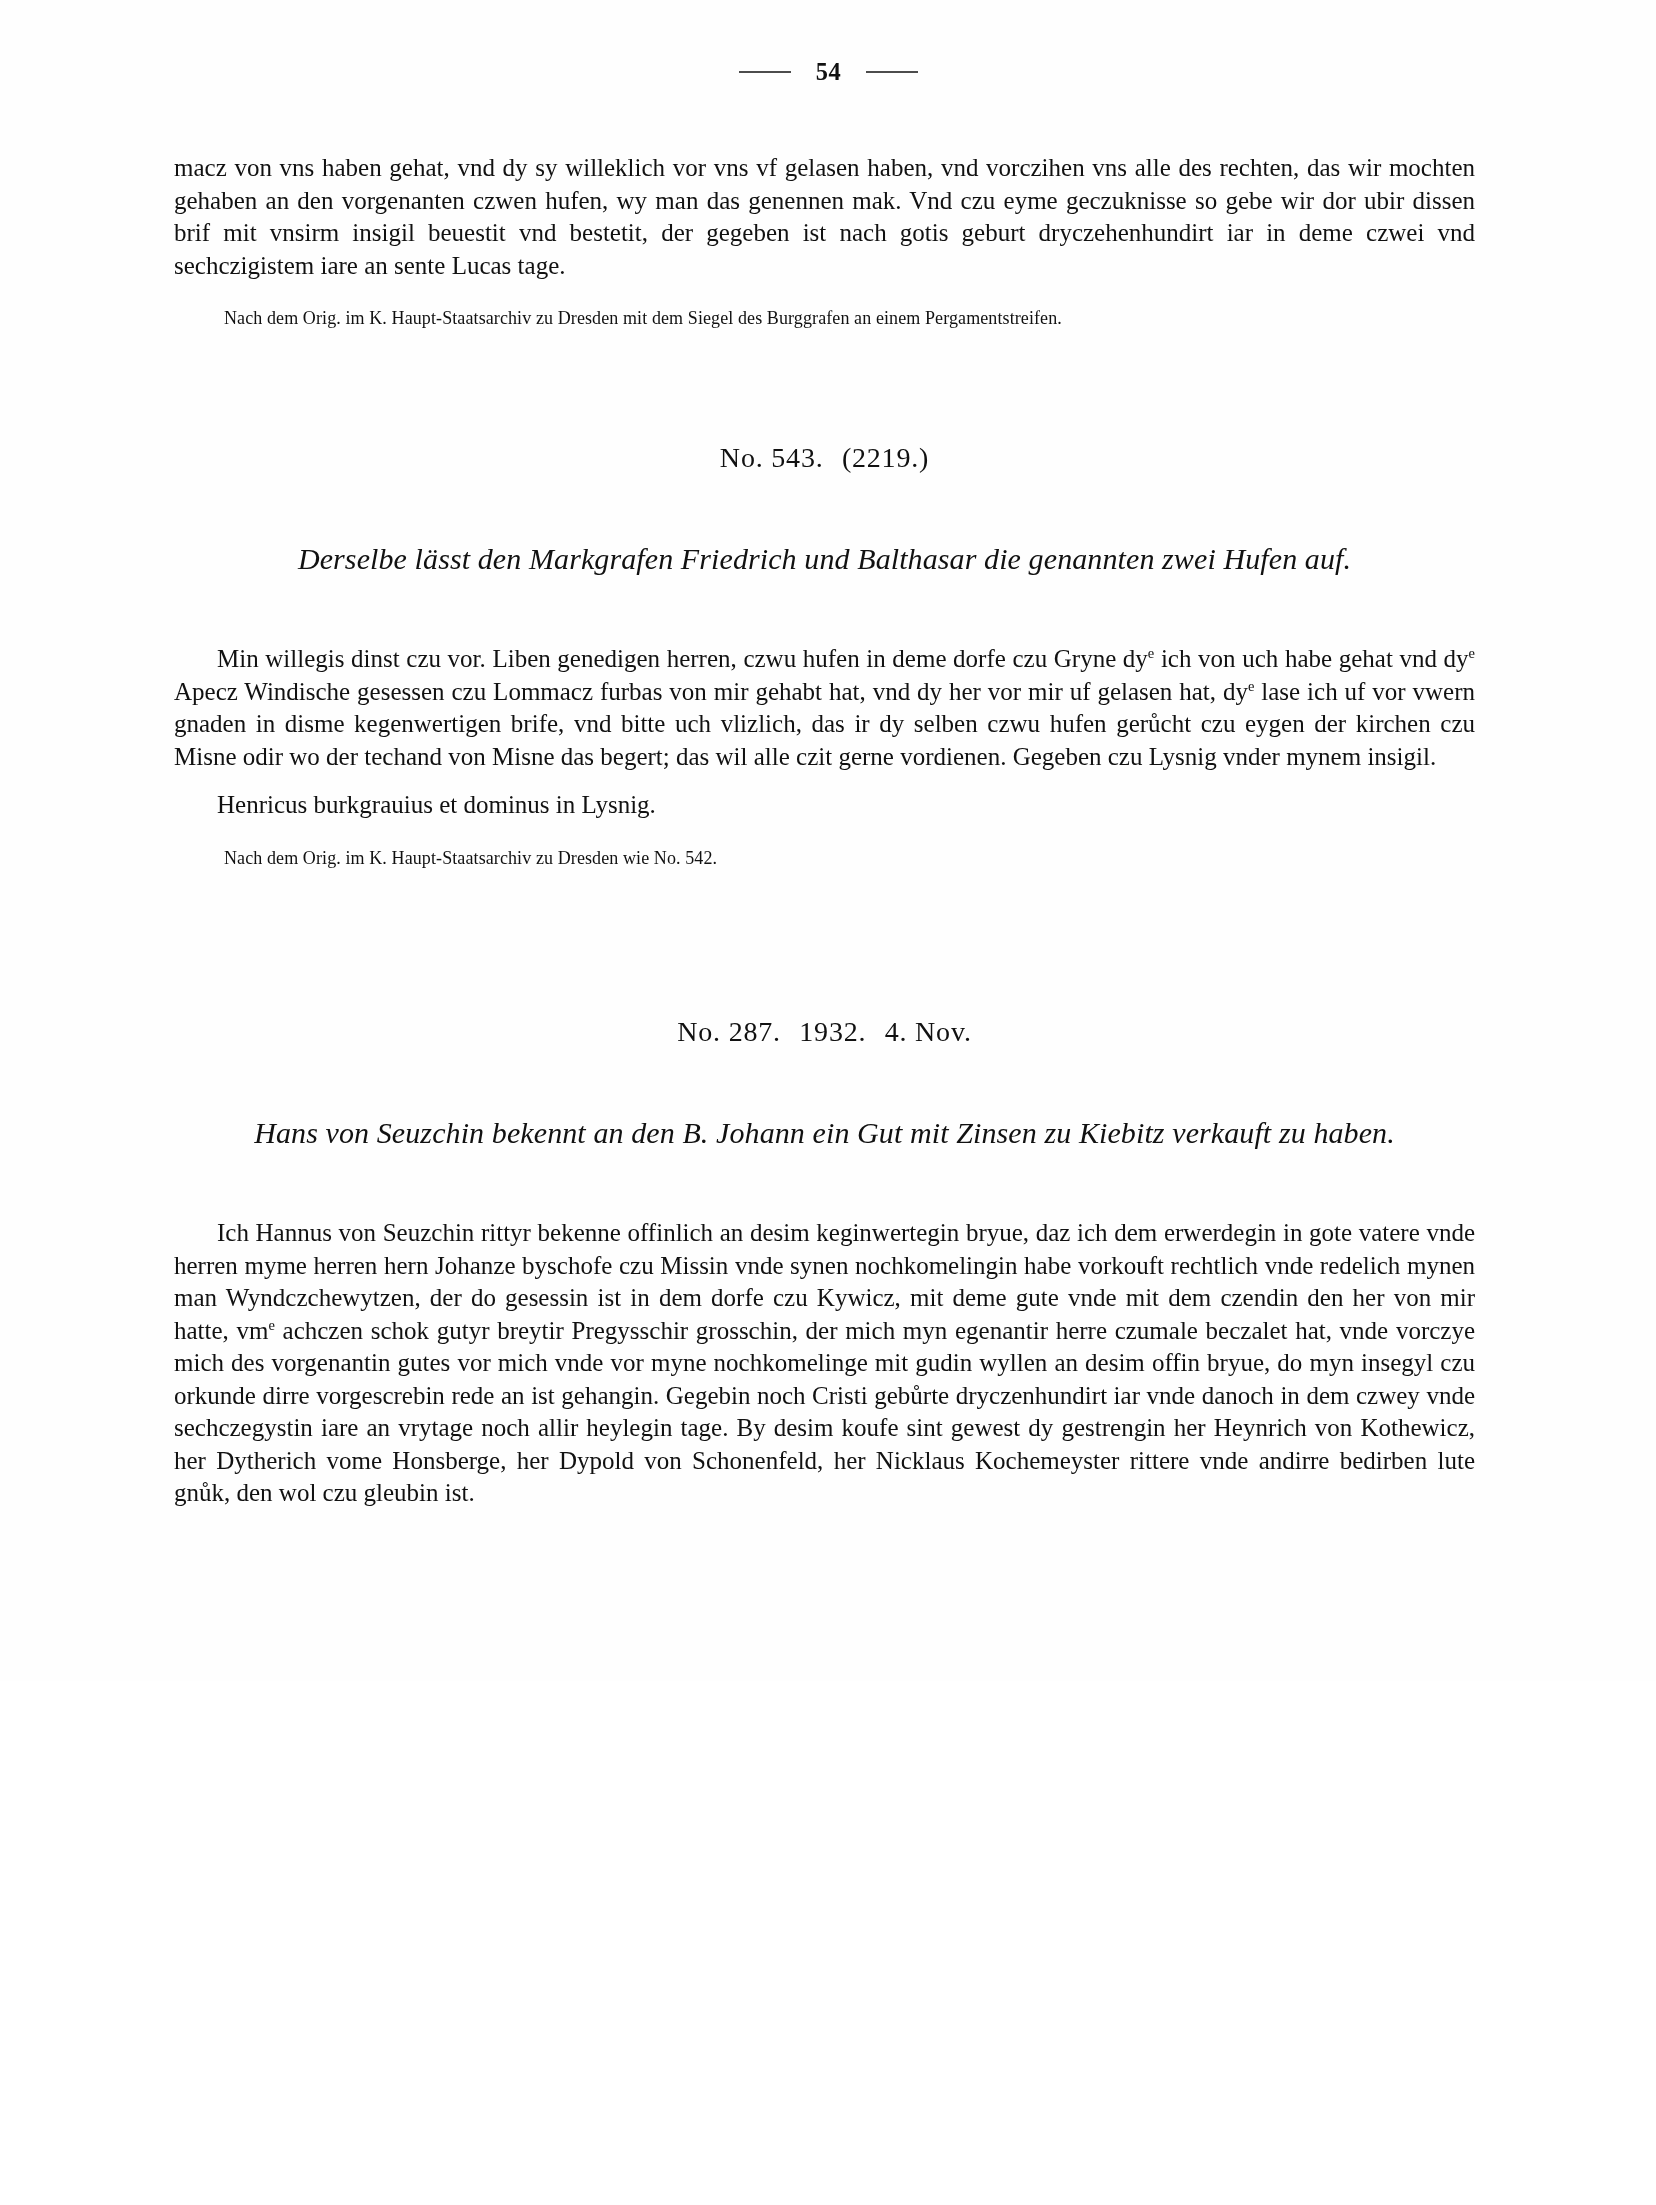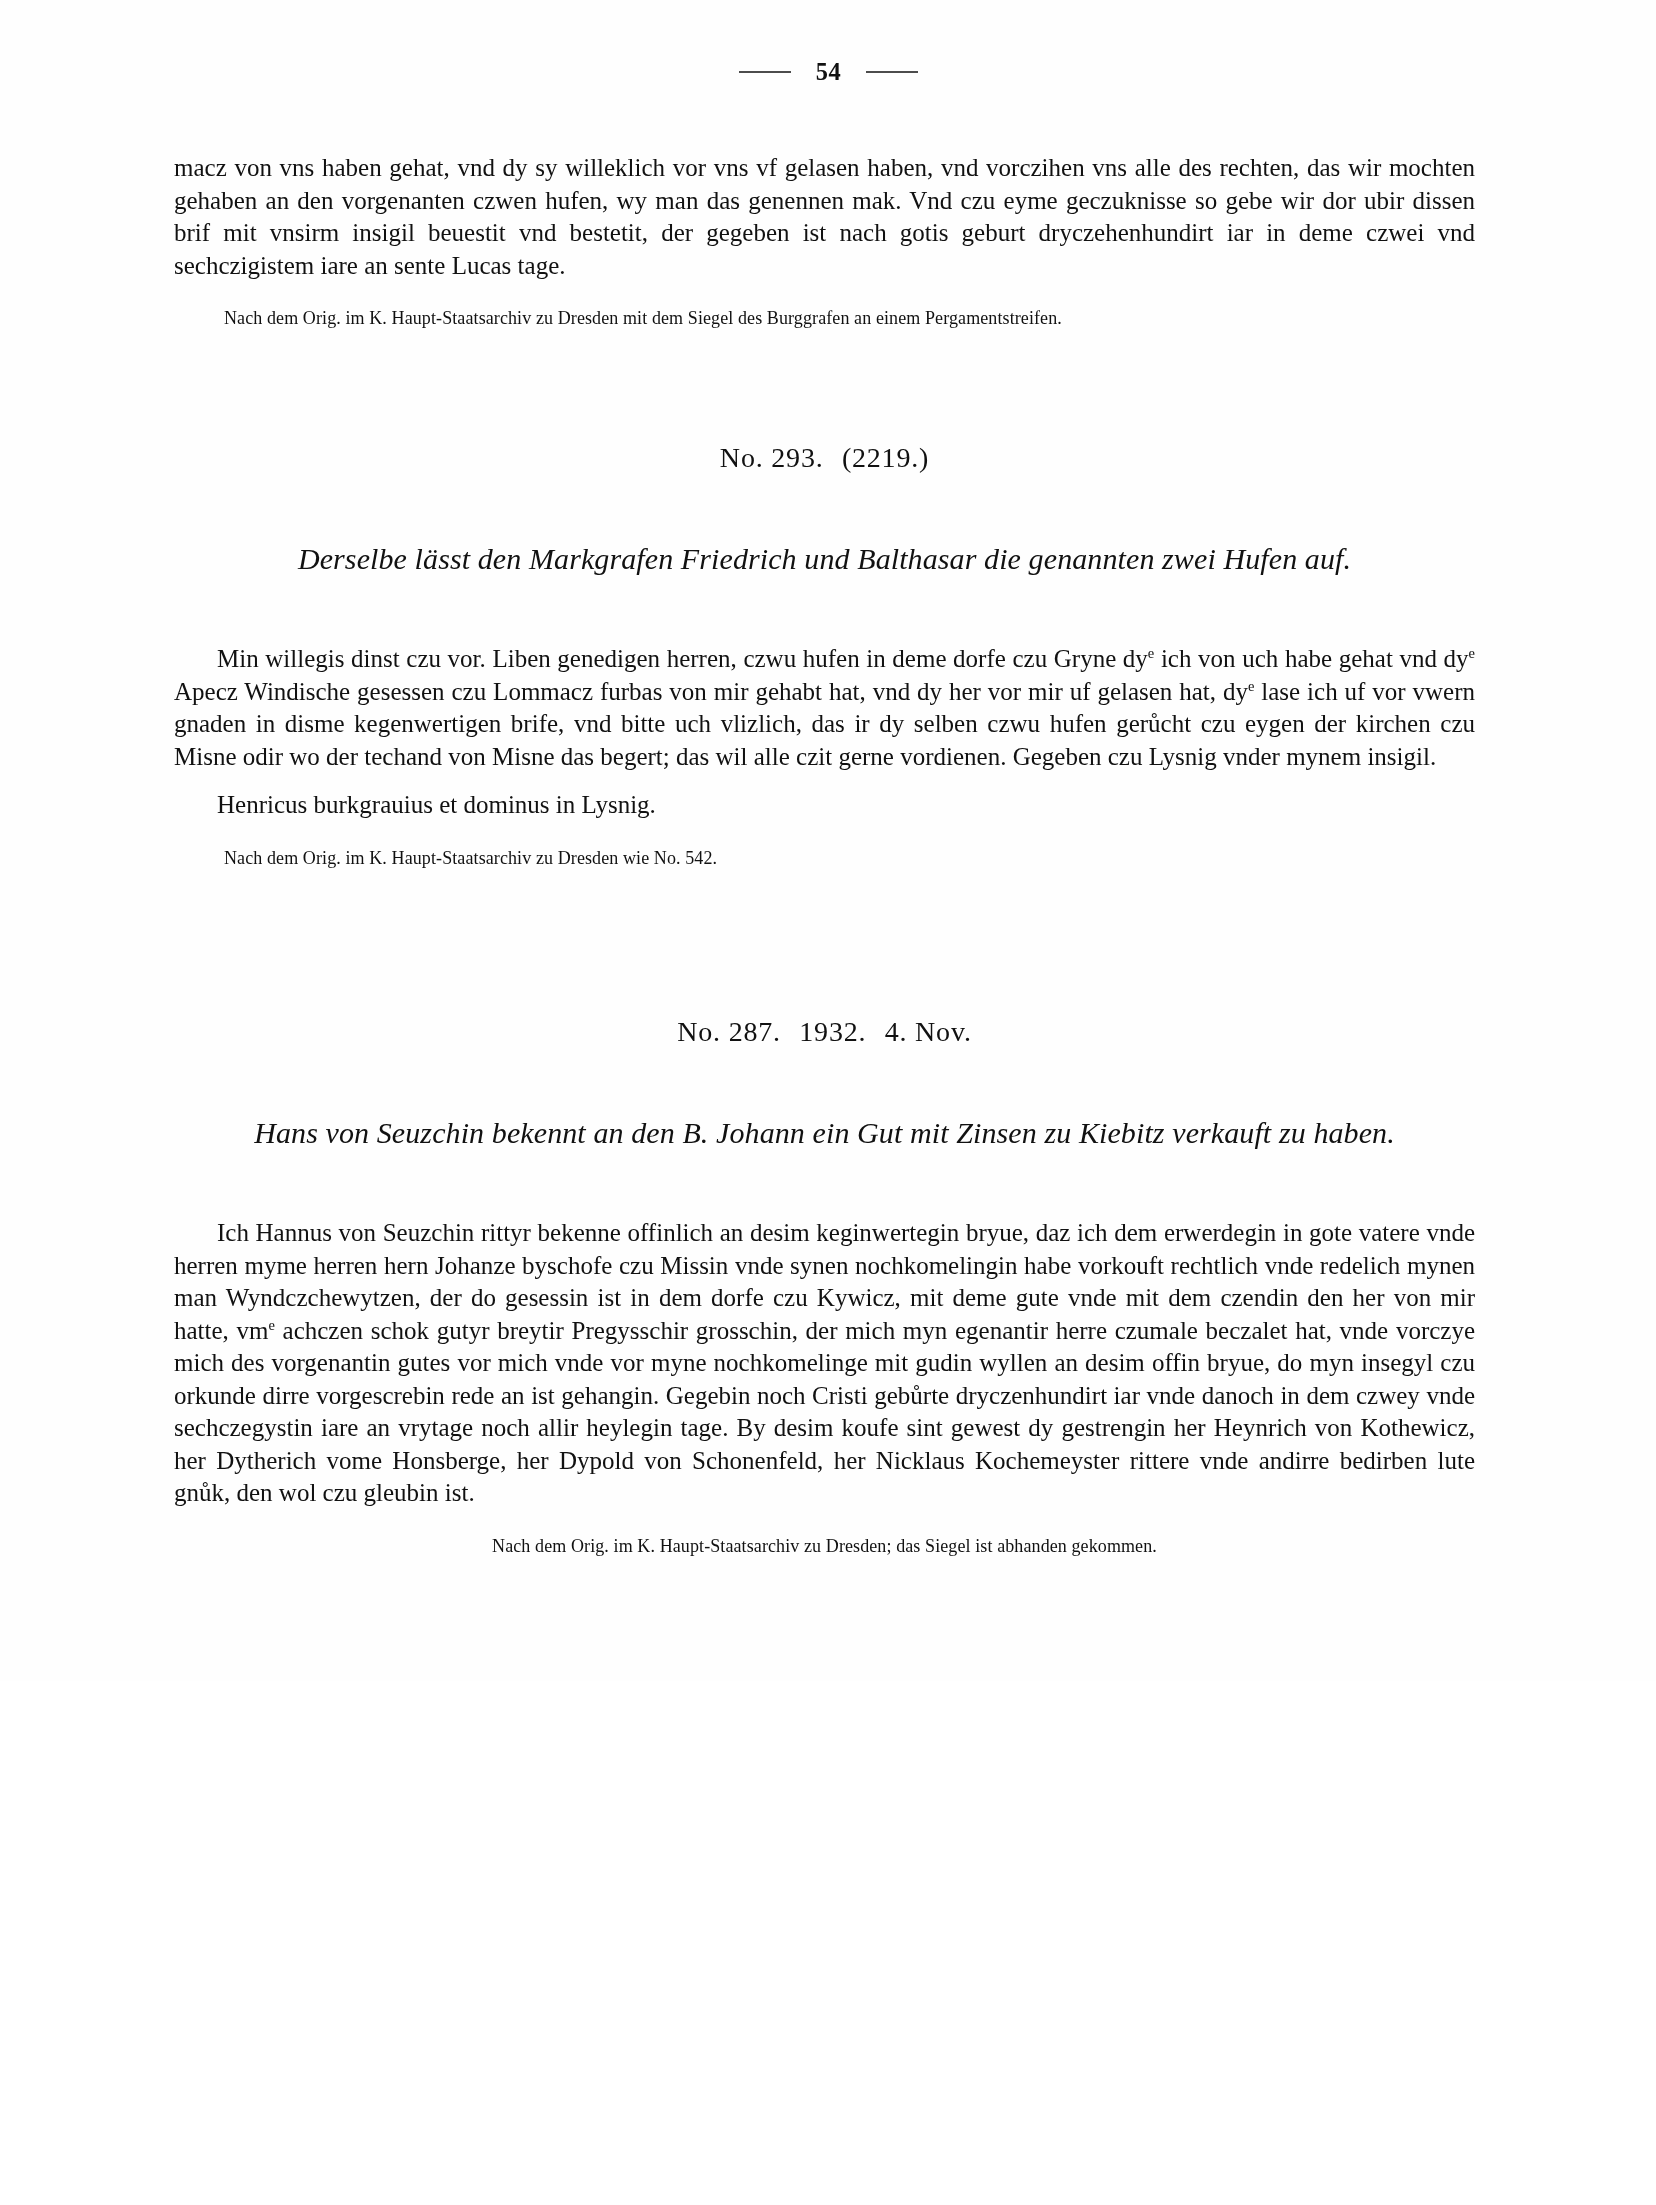--- a/index.html
+++ b/index.html
@@ -135,21 +135,21 @@
 
   <div class="column">
 
     <p class="body-text noindent">macz von vns haben gehat, vnd dy sy willeklich vor vns vf gelasen haben, vnd vorczihen vns alle des rechten, das wir mochten gehaben an den vorgenanten czwen hufen, wy man das genennen mak. Vnd czu eyme geczuknisse so gebe wir dor ubir dissen brif mit vnsirm insigil beuestit vnd bestetit, der gegeben ist nach gotis geburt dryczehenhundirt iar in deme czwei vnd sechczigistem iare an sente Lucas tage.</p>
 
     <p class="source-note">Nach dem Orig. im K. Haupt-Staatsarchiv zu Dresden mit dem Siegel des Burggrafen an einem Pergamentstreifen.</p>
 
     <div class="spacer-xl"></div>
 
     <p class="doc-heading">
-      <span>No. 293.</span><span class="gap"></span><span>(2219.)</span>
+      <span>No. 543.</span><span class="gap"></span><span>(2219.)</span>
     </p>
 
     <div class="spacer-md"></div>
 
     <p class="regest">Derselbe lässt den Markgrafen Friedrich und Balthasar die genannten zwei Hufen auf.</p>
 
     <div class="spacer-md"></div>
 
 
     <p class="body-text indent">
@@ -170,17 +170,16 @@
     <div class="spacer-md"></div>
 
     <p class="regest">Hans von Seuzchin bekennt an den B. Johann ein Gut mit Zinsen zu Kiebitz verkauft zu haben.</p>
 
     <div class="spacer-md"></div>
 
     <p class="body-text indent">
       <span>Ich Hannus von Seuzchin rittyr bekenne offinlich an desim keginwertegin bryue, daz ich dem erwerdegin in gote vatere vnde herren myme herren hern Johanze byschofe czu Missin vnde synen nochkomelingin habe vorkouft rechtlich vnde redelich mynen man Wyndczchewytzen, der do gesessin ist in dem dorfe czu Kywicz, mit deme gute vnde mit dem czendin den her von mir hatte, vm</span><sup class="supe">e</sup><span> achczen schok gutyr breytir Pregysschir grosschin, der mich myn egenantir herre czumale beczalet hat, vnde vorczye mich des vorgenantin gutes vor mich vnde vor myne nochkomelinge mit gudin wyllen an desim offin bryue, do myn insegyl czu orkunde dirre vorgescrebin rede an ist gehangin. Gegebin noch Cristi gebůrte dryczenhundirt iar vnde danoch in dem czwey vnde sechczegystin iare an vrytage noch allir heylegin tage. By desim koufe sint gewest dy gestrengin her Heynrich von Kothewicz, her Dytherich vome Honsberge, her Dypold von Schonenfeld, her Nicklaus Kochemeyster rittere vnde andirre bedirben lute gnůk, den wol czu gleubin ist.</span>
     </p>
 
-    <p class="source-note centered">Nach dem Orig. im K. Haupt-Staatsarchiv zu Dresden; das Siegel ist abhanden gekommen.</p>
 
   </div>
 </div>
 
 
 </body></html>

